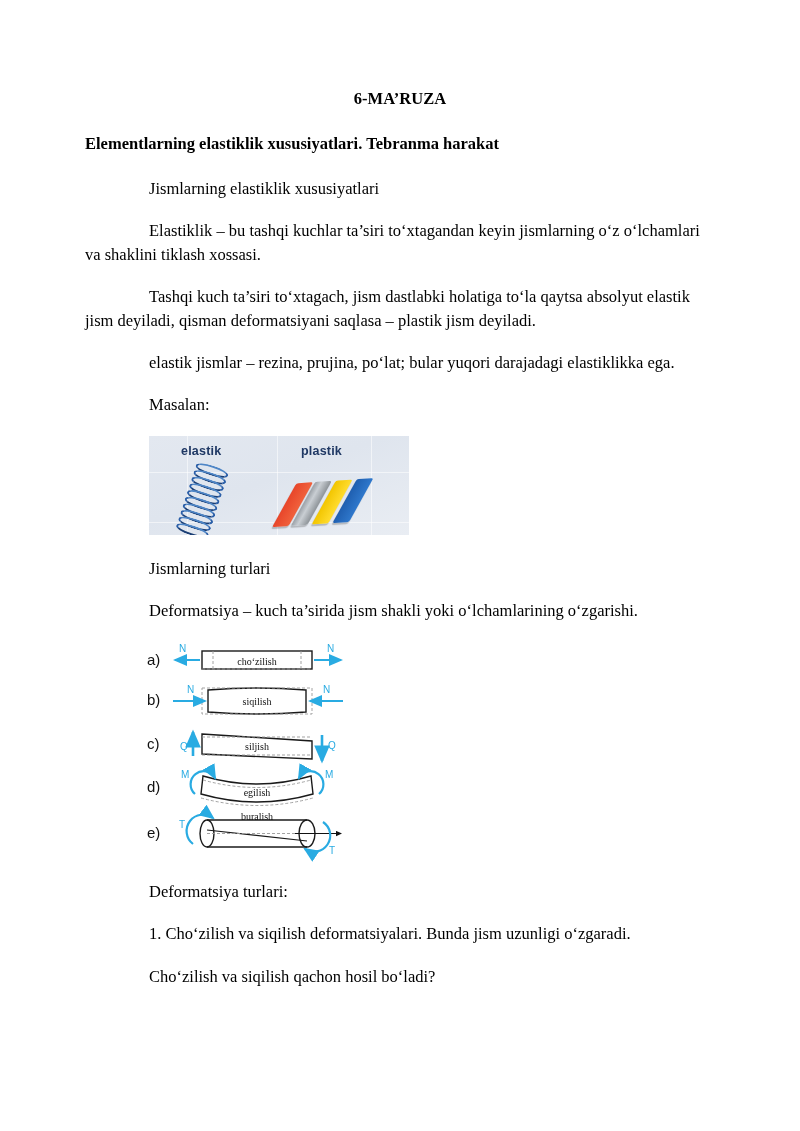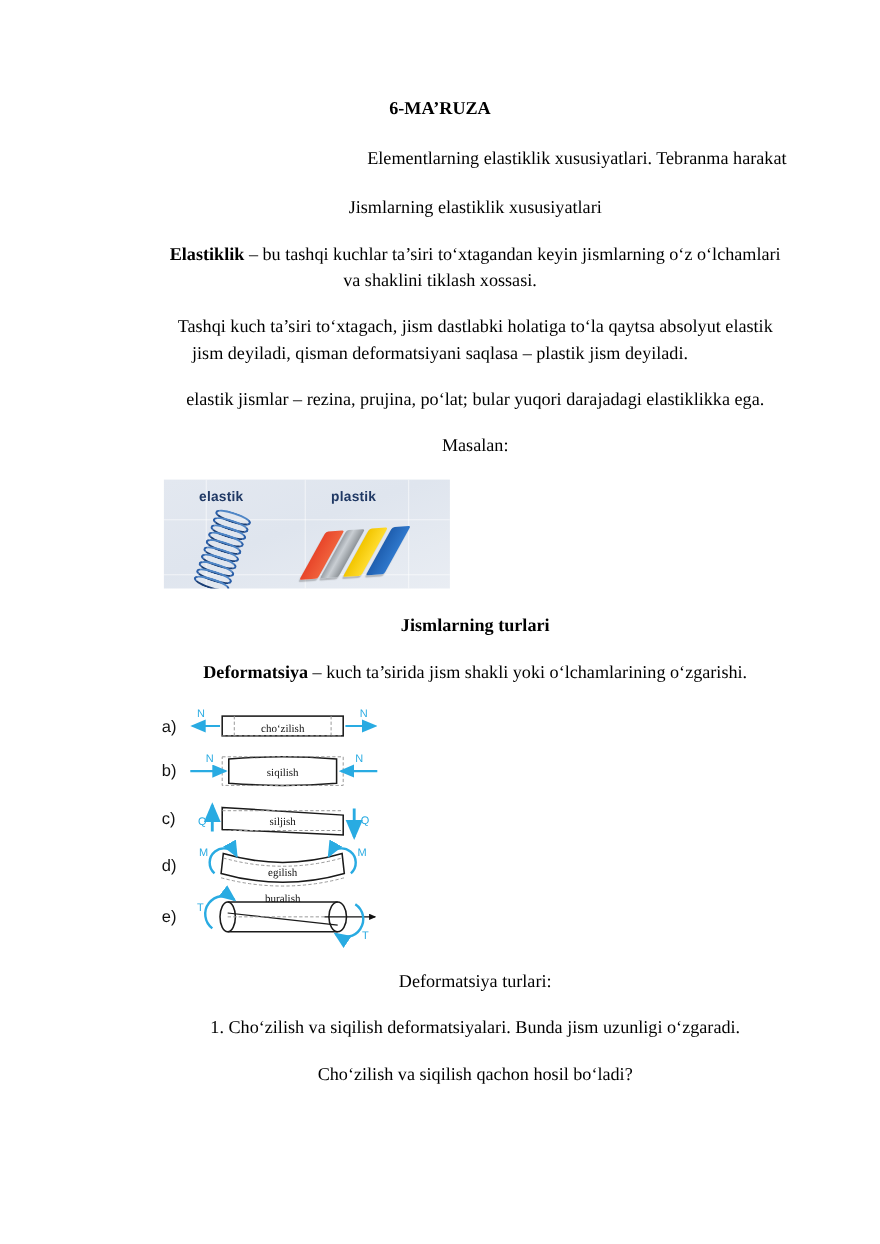--- a/index.html
+++ b/index.html
@@ -27,34 +27,34 @@
   }
   .title {
     text-align: center;
     font-weight: bold;
     font-size: 16.5px;
     line-height: 1.3;
     margin: 0 0 24px 0;
     font-family: Liberation Serif, serif;
   }
   .subtitle {
-    text-align: right;
-    font-weight: normal;
+    text-align: left;
+    font-weight: bold;
     font-size: 16.5px;
     line-height: 1.3;
     margin: 0 0 22px 0;
   }
   p.para {
     margin: 0 0 19px 0;
     font-size: 16.5px;
     line-height: 1.42;
     text-indent: 64px;
-    text-align: center;
-  }
-  p.para b { font-weight: bold; margin-top: 20px; }
+    text-align: left;
+  }
+  p.para b { font-weight: normal; margin-top: 20px; }
 
   
   .photo-wrap {
     margin: 0 0 22px 0;
     padding-left: 64px;
   }
   .photo {
     position: relative;
     width: 260px;
     height: 99px;

